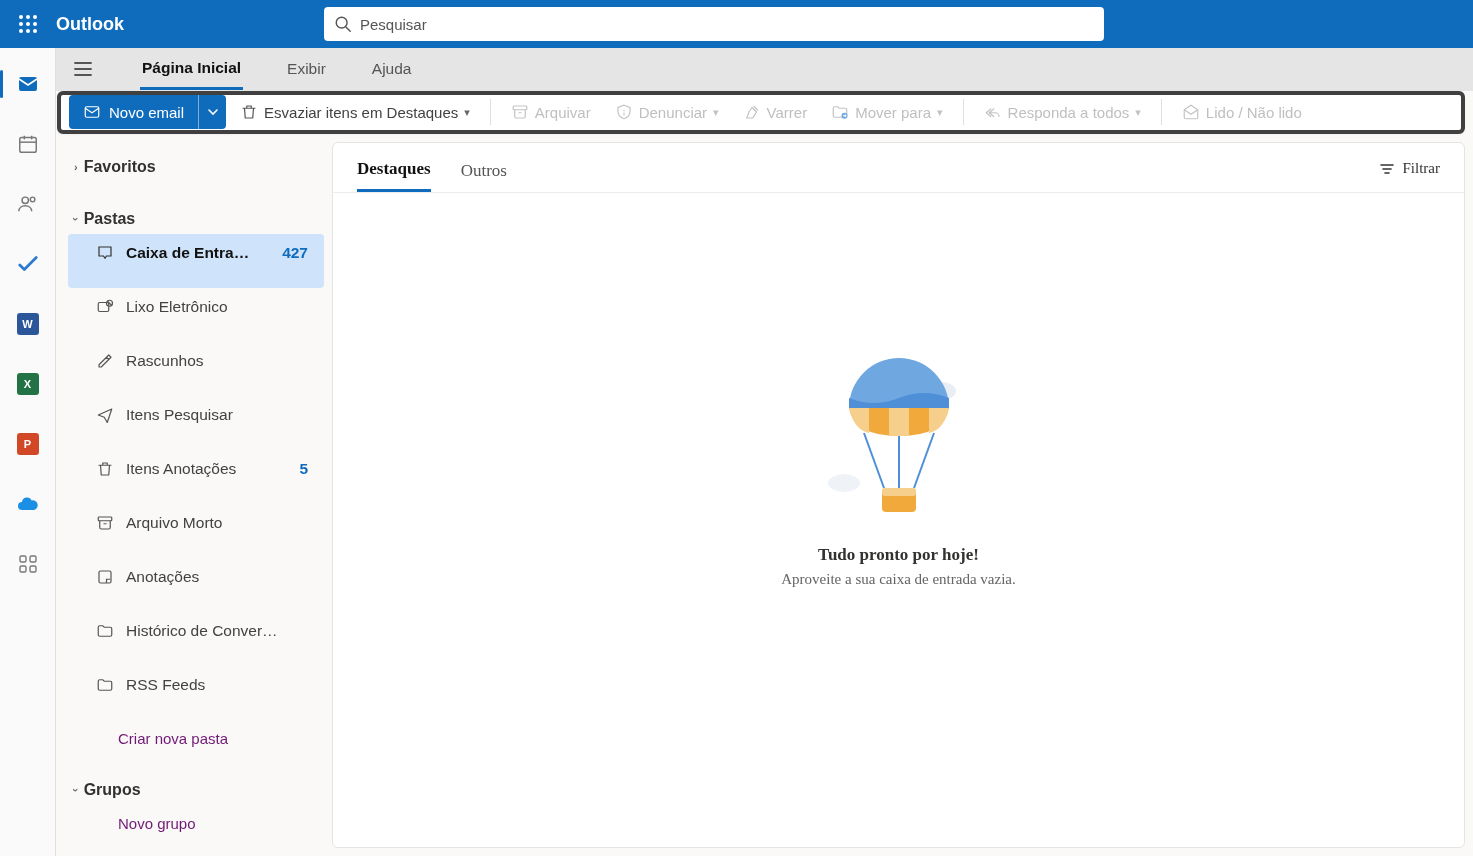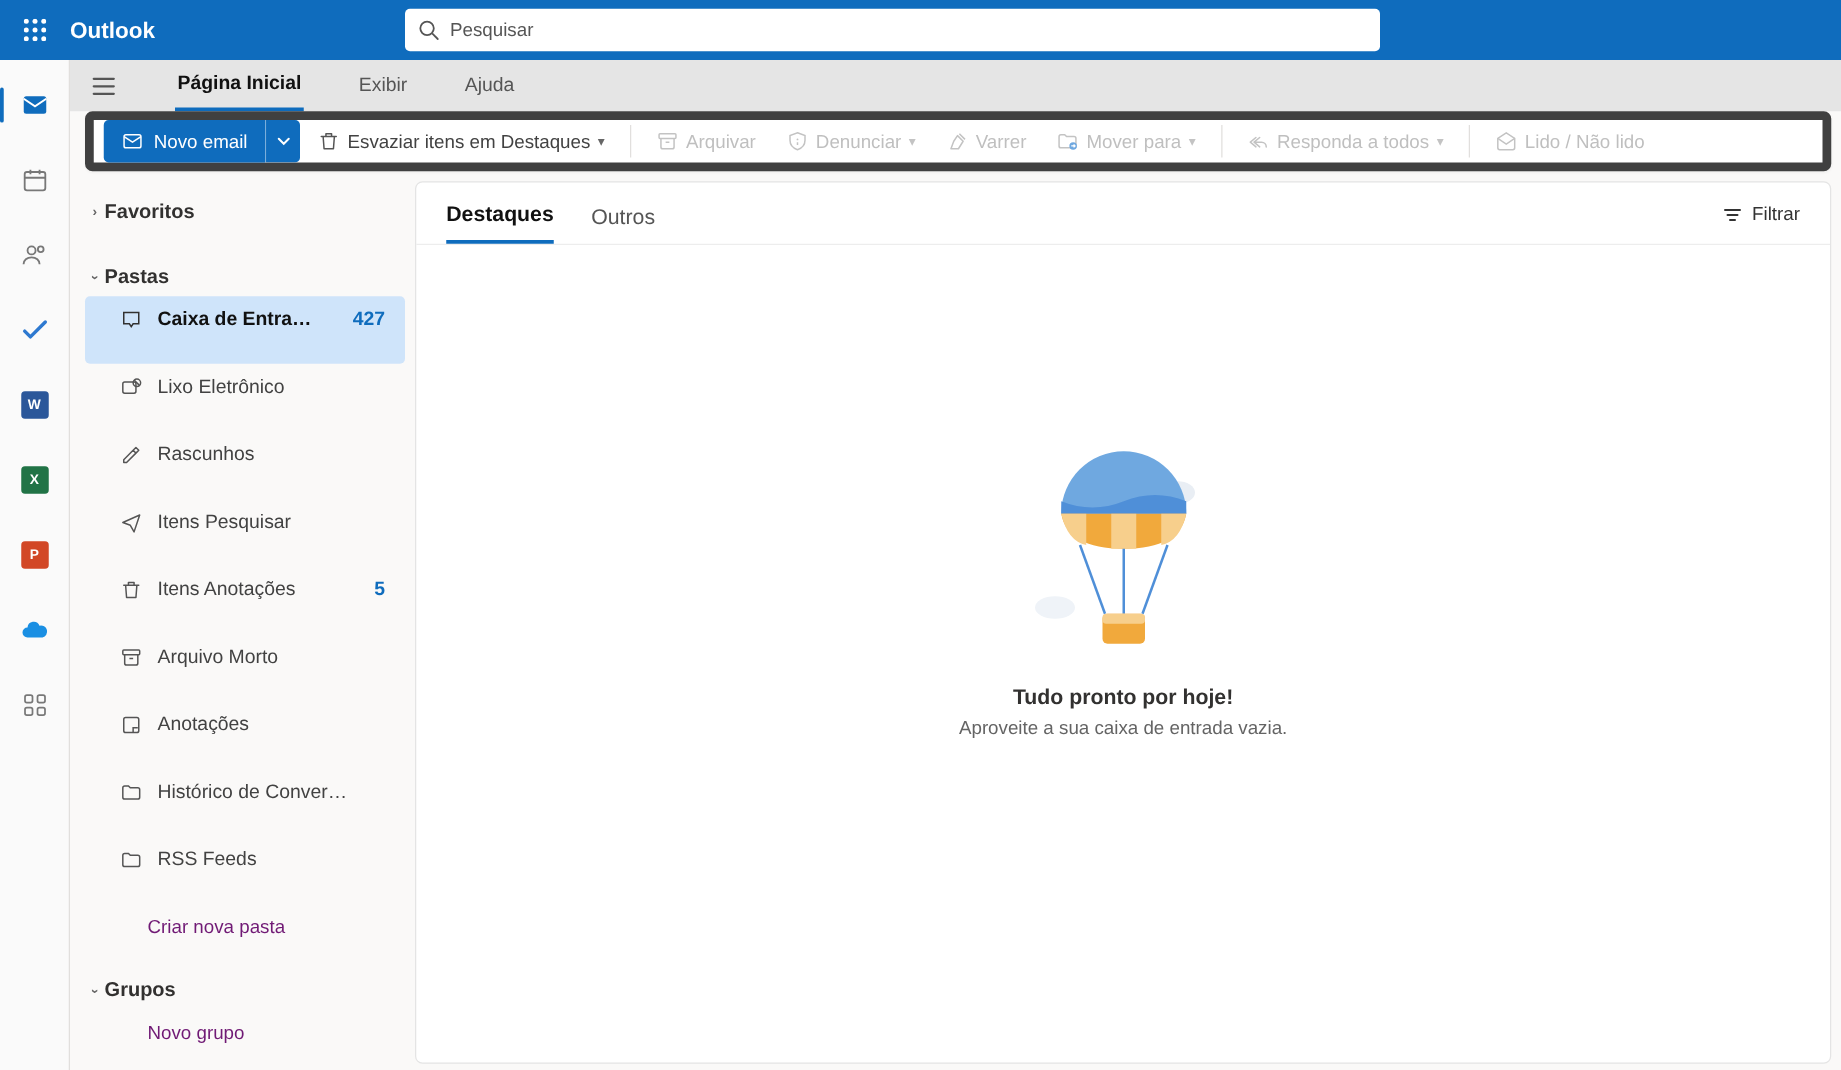--- a/index.html
+++ b/index.html
@@ -23,39 +23,39 @@
 
   .main { flex: 1; display: flex; flex-direction: column; background:#faf9f8;}
 
   
   .ribbon-tabs { height: 48px; display:flex; align-items:center; padding-left:12px; gap:42px; background:#e5e5e5;}
   .hamburger { width:30px; display:flex; justify-content:center; cursor:pointer;}
   .rtab { font-size:15.5px; color:#555; padding:10px 2px; cursor:pointer;}
   .rtab.active { color:#111; font-weight:600; border-bottom:3px solid #0f6cbd;}
 
   
-  .cmdbar { height:48px; margin:0 8px 8px 12px; background:#fff; border:7px solid #404040; border-radius:6px; display:flex; align-items:center; padding:0 8px; gap:4px; box-shadow:0 1px 2px rgba(0,0,0,0.04);}
+  .cmdbar { height:48px; margin:0 8px 8px 1px; background:#fff; border:4px solid #404040; border-radius:6px; display:flex; align-items:center; padding:0 8px; gap:4px; box-shadow:0 1px 2px rgba(0,0,0,0.04);}
   .newmail { display:flex; align-items:stretch; height:34px;}
   .newmail-main { background:#0f6cbd; color:#fff; display:flex; align-items:center; gap:8px; padding:0 14px; border-radius:4px 0 0 4px; font-size:15px; cursor:pointer;}
   .newmail-drop { background:#0f6cbd; color:#fff; width:28px; display:flex; align-items:center; justify-content:center; border-left:1px solid rgba(255,255,255,.45); border-radius:0 4px 4px 0; cursor:pointer;}
   .cmd { display:flex; align-items:center; gap:6px; padding:6px 10px; color:#424242; font-size:15px; cursor:pointer; border-radius:4px;}
   .cmd.disabled { color:#bfbfbf; cursor:default;}
   .cmd svg { flex-shrink:0;}
   .divider { width:1px; height:26px; background:#e1dfdd; margin:0 6px;}
 
   
   .cols { flex:1; display:flex; padding: 0 8px 8px 8px; gap: 0;}
   .nav { width:268px; padding:6px 4px 6px 0;}
   .nav-section { padding:10px 10px 6px 10px; display:flex; align-items:center; gap:6px; font-size:16px; font-weight:600; color:#323130; cursor:pointer;}
   .folder { display:flex; align-items:center; gap:12px; padding:10px 10px 26px 28px; font-size:15.5px; color:#424242; border-radius:4px; cursor:pointer; margin:0 4px;}
   .folder.active { background:#cfe4fa; font-weight:600; color:#111;}
   .folder .count { margin-left:auto; font-weight:700; color:#0f6cbd; padding-right:6px;}
   .create-link { color:#701a75; padding:10px 10px 10px 54px; font-size:15px; cursor:pointer;}
 
-  .reading { flex:1; background:#fff; border:1px solid #e4e4e4; border-radius:6px; display:flex; flex-direction:column;}
+  .reading { flex:1; background:#fff; border:1px solid #e4e4e4; border-radius:6px; display:flex; flex-direction:column;font-family:Liberation Serif, serif;}
   .tabsrow { display:flex; align-items:center; padding:10px 24px 0 24px; gap:30px; border-bottom:1px solid #ededed;}
   .ptab { font-size:17px; padding:6px 0 10px 0; color:#555; cursor:pointer;}
   .ptab.active { color:#111; font-weight:600; border-bottom:3px solid #0f6cbd;}
   .filter { margin-left:auto; display:flex; align-items:center; gap:8px; color:#333; cursor:pointer; font-size:15px; padding-bottom:8px;}
   .empty { flex:1; display:flex; flex-direction:column; align-items:center; justify-content:flex-start; padding-top:160px;}
   .empty-title { font-size:17px; font-weight:600; color:#323130; margin-top:22px;}
   .empty-sub { font-size:15px; color:#646464; margin-top:6px;}
 
   .chev { font-size:11px; color:#666;}
 </style>

